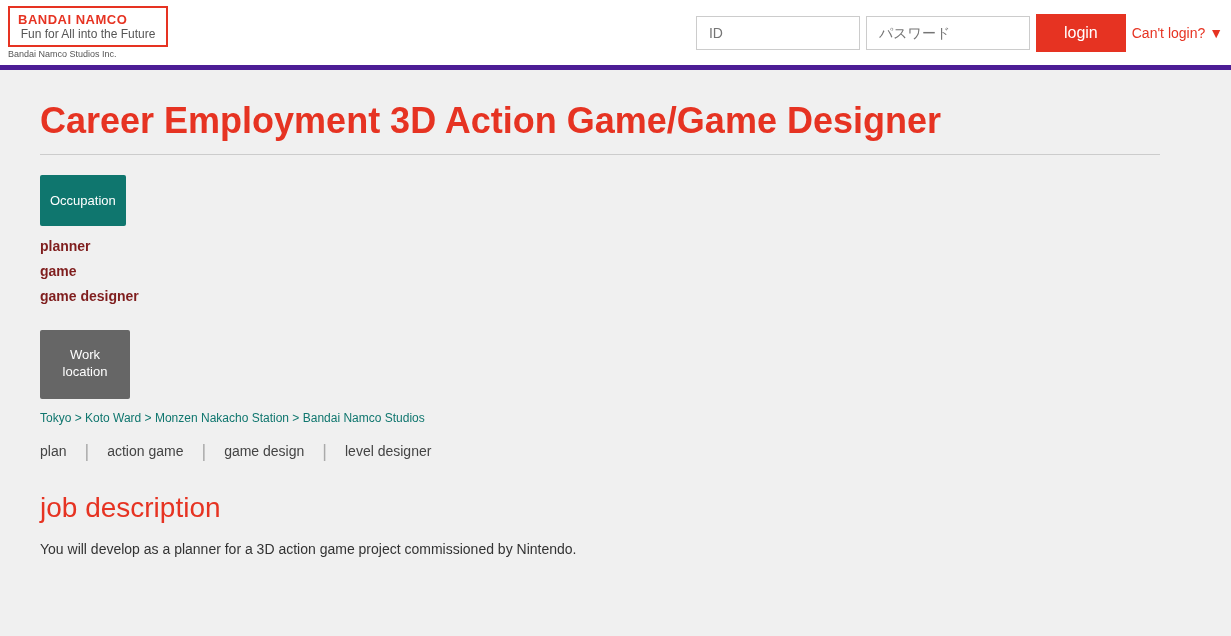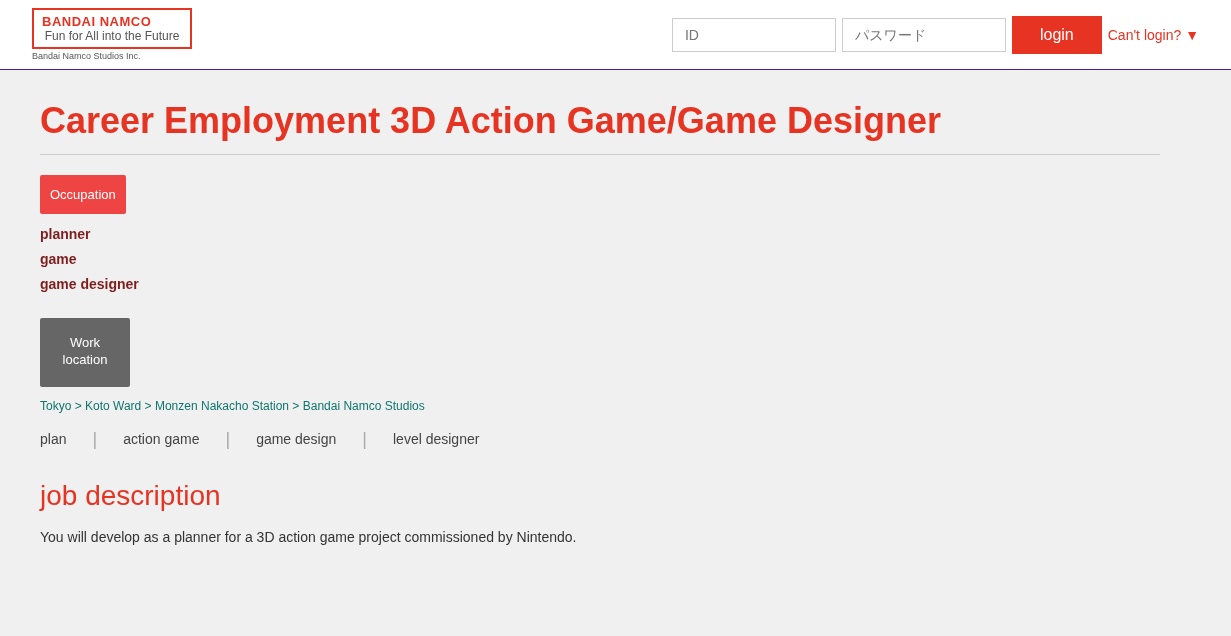--- a/index.html
+++ b/index.html
@@ -3,23 +3,23 @@
   <meta charset="utf-8">
   <style>
     * { margin: 0; padding: 0; box-sizing: border-box; }
     body { font-family: Arial, sans-serif; background: #f0f0f0; color: #333; }
 
     
     .header {
       background: #fff;
       display: flex;
       align-items: center;
-      padding: 10px 32px;
+      padding: 10px 8px;
       gap: 5px;
-      border-bottom: 1px solid #4c1d95;
+      border-bottom: 5px solid #4c1d95;
       height: 70px;
     }
     .logo-area {
       display: flex;
       flex-direction: column;
       min-width: 160px;
     }
     .logo-box {
       border: 2px solid #e63322;
       padding: 4px 8px;
@@ -88,24 +88,24 @@
 
     .divider {
       border: none;
       border-top: 1px solid #ccc;
       margin-bottom: 20px;
     }
 
     
     .badge {
       display: inline-block;
-      background: #ef4444;
+      background: #0f766e;
       color: #fff;
       font-size: 13px;
-      padding: 12px 10px;
+      padding: 18px 10px;
       border-radius: 2px;
       margin-bottom: 8px;
     }
 
     .badge-work {
       display: inline-flex;
       align-items: center;
       justify-content: center;
       background: #666;
       color: #fff;
@@ -135,21 +135,21 @@
     .location-text {
       font-size: 12px;
       font-weight: normal;
       color: #0f766e;
       margin-top: 4px;
     }
 
     .tags-row {
       display: flex;
       align-items: center;
-      gap: 12px;
+      gap: 4px;
       margin-bottom: 30px;
     }
     .tag-item {
       font-size: 14px;
       color: #444;
       padding: 0 14px;
     }
     .tag-separator {
       color: #aaa;
       font-size: 18px;

